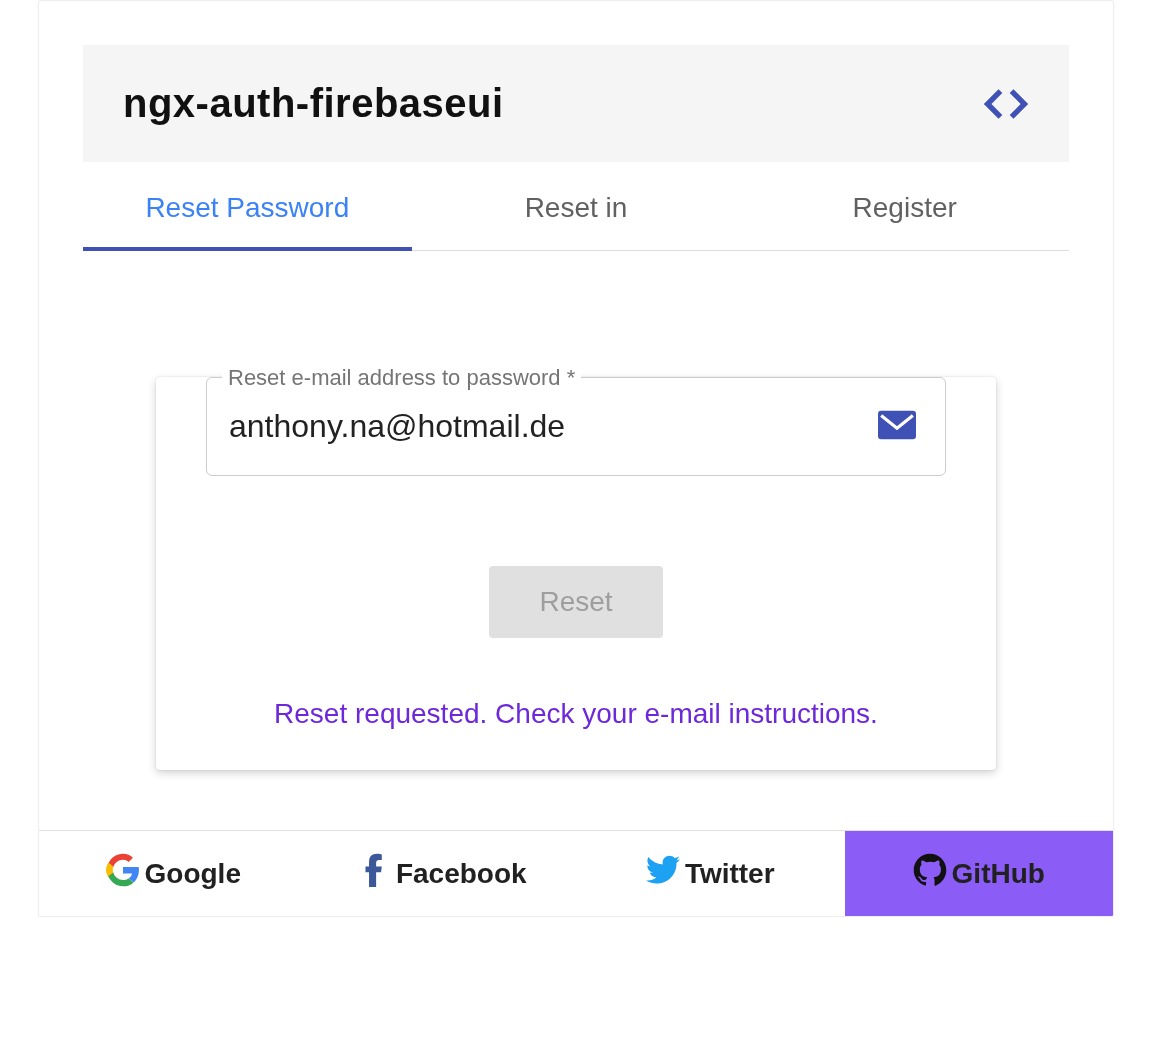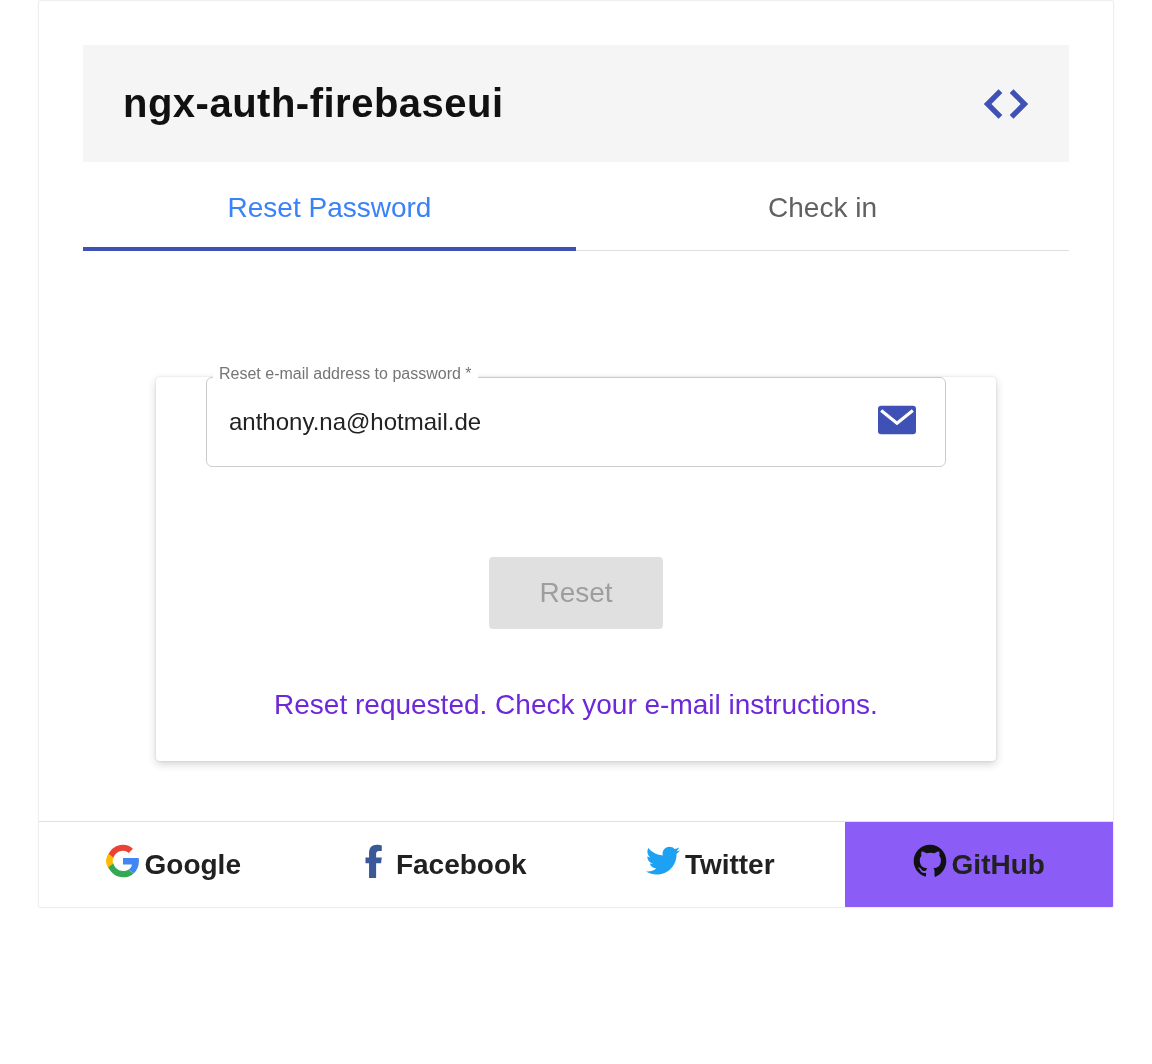--- a/index.html
+++ b/index.html
@@ -15,22 +15,22 @@
   .tabs { display:flex; margin:0 44px; border-bottom:1px solid #ddd; }
   .tab { flex:1 1 0; text-align:center; padding:30px 10px 26px; font-size:28px; color:#616161; cursor:pointer; position:relative; }
   .tab.active { color:#3b82f6; }
   .tab.active::after { content:""; position:absolute; left:0; right:0; bottom:-1px; height:4px; background:#3f51b5; }
 
   .card { width:840px; margin:62px auto 0; background:#fff; border-radius:4px; box-shadow:0 3px 8px rgba(0,0,0,0.18), 0 0 2px rgba(0,0,0,0.12); padding:0 50px 40px; position:relative; }
   .card .close { position:absolute; top:60px; right:58px; cursor:pointer; }
   .close svg { width:34px; height:34px; stroke:#3f51b5; stroke-width:3; }
 
   .field-wrap { margin-top:126px; position:relative; }
-  .field-label { position:absolute; top:-12px; left:7px; background:#fff; padding:0 6px; font-size:16px; color:#757575; }
-  .field { width:100%; border:1px solid #ccc; border-radius:6px; padding:30px 78px 30px 22px; font-size:24px; color:#222; outline:none; }
+  .field-label { position:absolute; top:-12px; left:16px; background:#fff; padding:0 6px; font-size:22px; color:#757575; }
+  .field { width:100%; border:1px solid #ccc; border-radius:6px; padding:30px 78px 30px 22px; font-size:32px; color:#222; outline:none; }
   .mail-icon { position:absolute; right:30px; top:50%; transform:translateY(-50%); }
   .mail-icon svg { width:38px; height:30px; }
 
   .reset-btn { display:block; margin:90px auto 0; background:#e0e0e0; color:#9e9e9e; border:none; font-size:28px; padding:20px 50px; border-radius:4px; cursor:pointer; }
 
   .status { text-align:center; font-size:28px; color:#6d28d9; margin-top:60px; }
 
   .providers { display:flex; border-top:1px solid #e0e0e0; margin-top:60px; }
   .provider { flex:1 1 0; display:flex; align-items:center; justify-content:center; gap:5px; padding:22px 0; font-size:28px; font-weight:600; color:#212121; cursor:pointer; }
   .provider.sel { background:#8b5cf6; }
@@ -49,21 +49,22 @@
             <polyline points="8,1 2,7 8,13" fill="none" stroke="#3f51b5" stroke-width="2.5"></polyline>
           </svg>
         <svg viewBox="0 0 10 14">
             <polyline points="2,1 8,7 2,13" fill="none" stroke="#3f51b5" stroke-width="2.5"></polyline>
           </svg>
       </span>
     </div>
 
     <div class="tabs">
       <div class="tab active">Reset Password</div>
-      <div class="tab">Check in</div>
+      <div class="tab">Reset in</div>
+      <div class="tab">Register</div>
     </div>
 
     <div class="card">
       <span class="close">
         <svg viewBox="0 0 24 24">
             <line x1="4" y1="4" x2="20" y2="20"></line>
             <line x1="20" y1="4" x2="4" y2="20"></line>
           </svg>
       </span>
 

